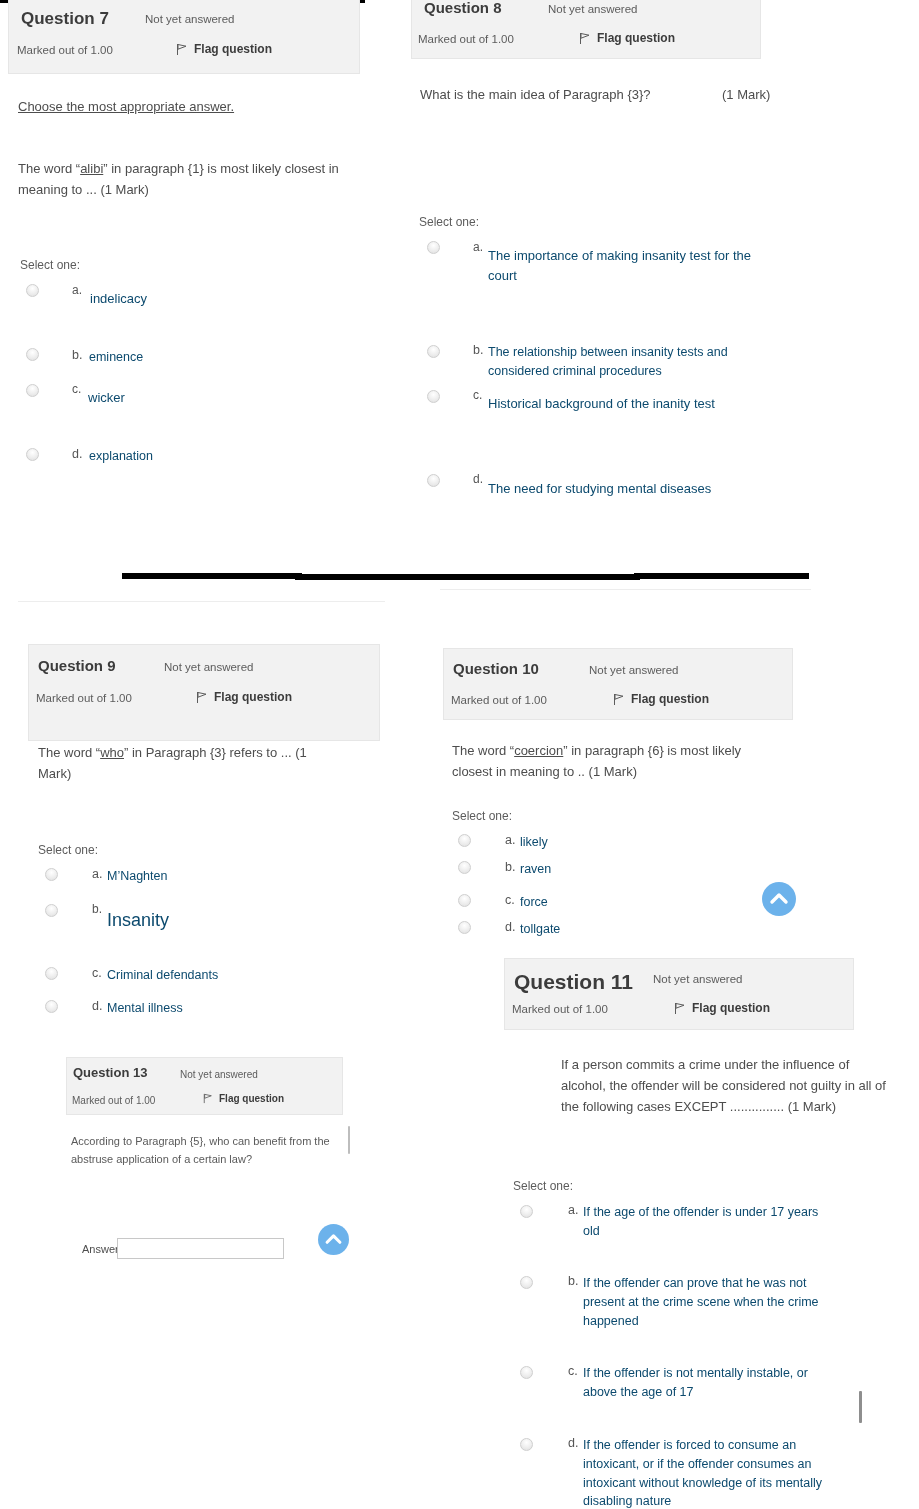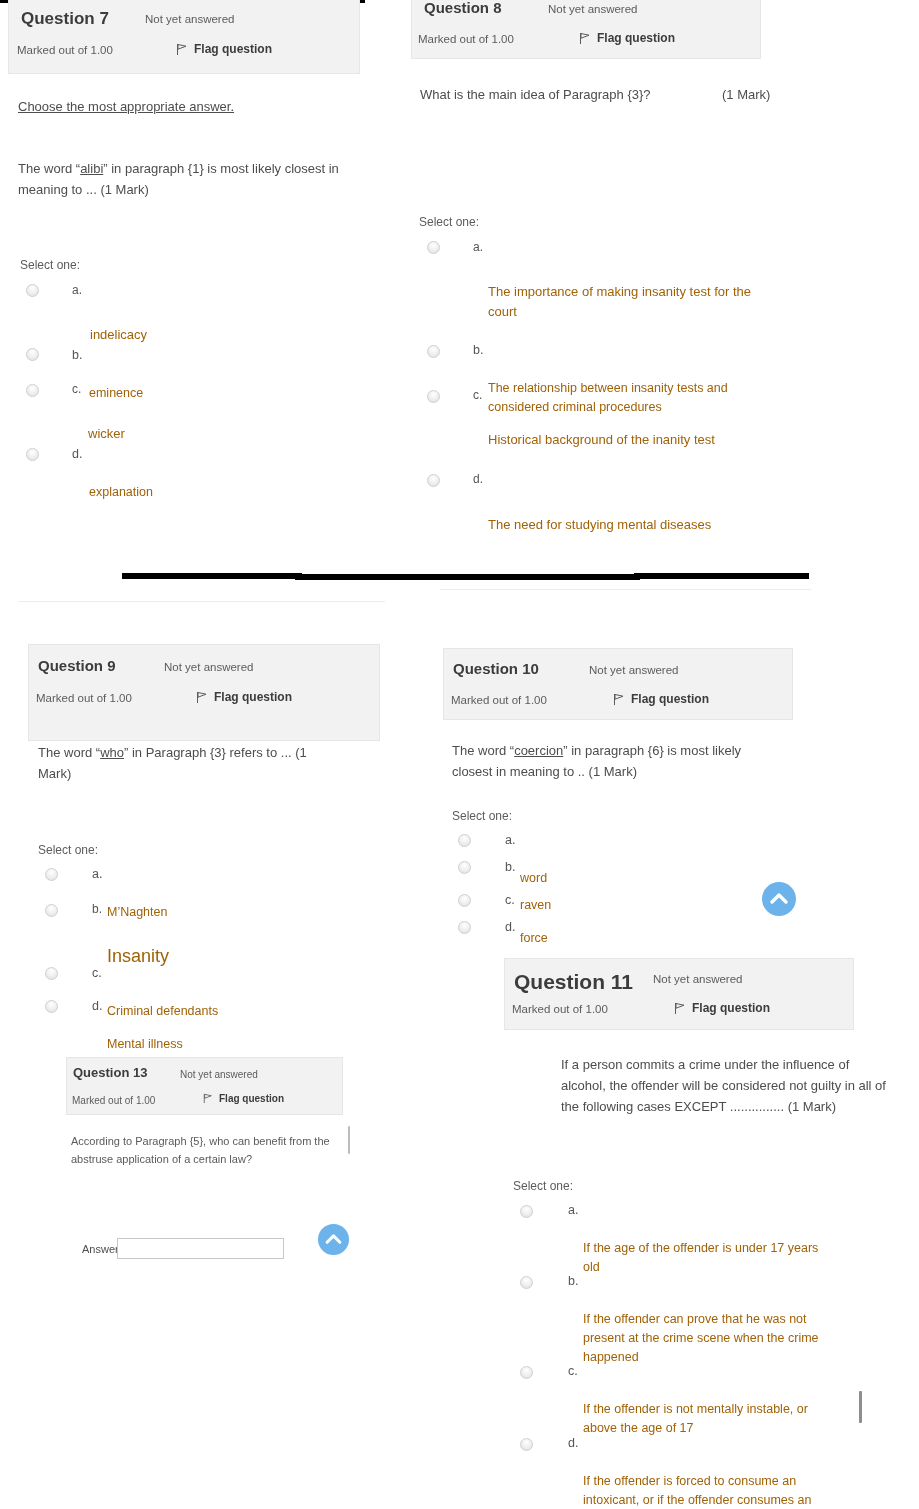--- a/index.html
+++ b/index.html
@@ -89,23 +89,22 @@
     box-sizing: border-box;
     cursor: pointer;
   }
   .opt-letter {
     position: absolute;
     color: #555;
     white-space: nowrap;
   }
   .opt-text {
     position: absolute;
-    color: #a16207;
+    color: #0c4a6e;
     line-height: 1.5;
-    margin-top: 36px;
   }
 
   
   .hr-light {
     position: absolute;
     height: 1px;
     background: #ededed;
   }
   .black-bar {
     position: absolute;
@@ -321,21 +320,21 @@
 
 <div class="qtext" style="left:452px; top:740px; width:330px; font-size:13px;">
   <span>The word “</span><u>coercion</u><span>” in paragraph {6} is most likely closest in meaning to ..   (1 Mark)</span>
 </div>
 
 <div class="select-one" style="left:452px; top:809px; font-size:12px;">Select one:</div>
 
 <div class="opt" style="left:0; top:0;">
   <span class="radio" style="left:458px; top:834px;"></span>
   <span class="opt-letter" style="left:505px; top:833px; font-size:12.5px;">a.</span>
-  <span class="opt-text" style="left:520px; top:833px; width:230px; font-size:12.5px;">word</span>
+  <span class="opt-text" style="left:520px; top:833px; width:230px; font-size:12.5px;">likely</span>
 </div>
 
 <div class="opt" style="left:0; top:0;">
   <span class="radio" style="left:458px; top:861px;"></span>
   <span class="opt-letter" style="left:505px; top:860px; font-size:12.5px;">b.</span>
   <span class="opt-text" style="left:520px; top:860px; width:230px; font-size:12.5px;">raven</span>
 </div>
 
 <div class="opt" style="left:0; top:0;">
   <span class="radio" style="left:458px; top:894px;"></span>

